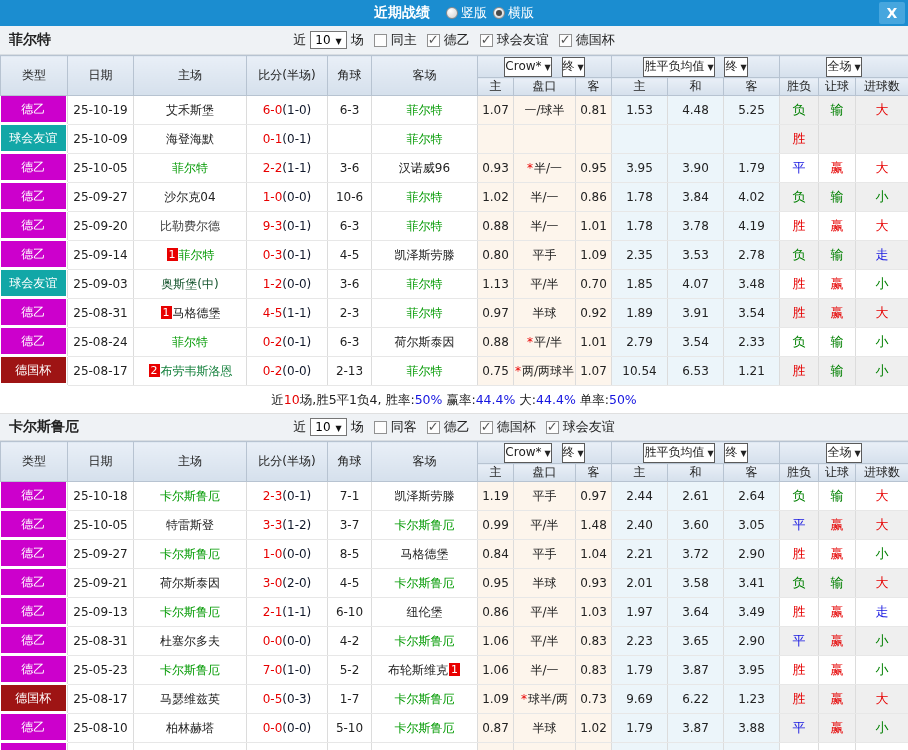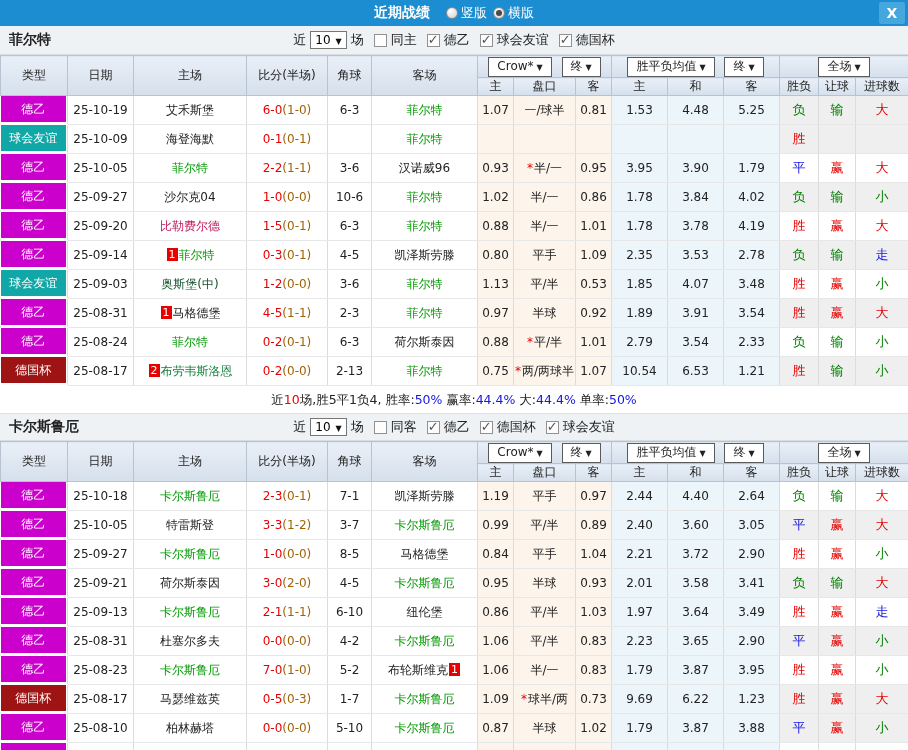--- a/index.html
+++ b/index.html
@@ -35,30 +35,30 @@
   .cb.on::after { content:'✓'; position:absolute; left:0px; top:-3px;
     font-size:13px; font-weight:bold; color:#555; }
 
   
   table.grid { width:908px; table-layout:fixed; border-collapse:collapse; }
   thead th { background:linear-gradient(#e9eff7,#d5e0ec); border:1px solid #b7c3d1;
     font-size:12px; font-weight:normal; color:#222; }
   tr.h1 th { height:22px; }
   tr.h2 th { height:18px; }
   .hdd { display:inline-block; border:1px solid #5a5a5a; background:#fff;
-    font-size:12px; padding:0 8px; margin:0 3px; cursor:pointer; line-height:17px; }
+    font-size:12px; padding:0 0; margin:0 3px; cursor:pointer; line-height:17px; }
   .hdd .arr { font-size:8px; margin-left:3px; }
 
   tbody td { height:28px; text-align:center; font-size:12px; color:#222;
     border-right:1px solid #dcdcdc; border-bottom:1px solid #e7e7e7;
     overflow:hidden; white-space:nowrap; }
   .c-type { padding:0 1px 2px 0; border-bottom:1px solid #fff; }
   .type-pill { height:26px; line-height:26px; color:#fff; font-size:12px; text-align:center; }
   .c-score .sc-main { color:#e80000; }
-  .c-score .sc-half { color:#a16207; }
+  .c-score .sc-half { color:#0f172a; }
   .c-odd, .c-hcap { background:#fdf5ec; }
   .c-avg { background:#ecf5fa; }
   .c-res { font-size:13px; }
   .c-res.shaded { background:#efefef; }
   .badge { display:inline-block; background:#e80000; color:#fff; font-size:11px;
     line-height:13px; padding:0 2px; margin:0 1px; vertical-align:1px; }
   .star { color:#e80000; margin-right:1px; }
 
   .summary { height:28px; line-height:28px; text-align:center; font-size:12.5px;
     background:#fff; border-bottom:1px solid #e0e0e0; }
@@ -216,22 +216,22 @@
           <td class="c-avg">4.02</td>
           <td class="c-res shaded"><span style="color:#008000">负</span></td>
           <td class="c-res shaded"><span style="color:#008000">输</span></td>
           <td class="c-res shaded"><span style="color:#008000">小</span></td>
         </tr>
         <tr>
           <td class="c-type">
             <div class="type-pill" style="background:#cc00cc">德乙</div>
           </td>
           <td class="c-date">25-09-20</td>
-          <td class="c-team"><span style="color:#be185d">比勒费尔德</span></td>
-          <td class="c-score"><span class="sc-main">1-5</span><span class="sc-half">(0-1)</span></td>
+          <td class="c-team"><span style="color:#404040">比勒费尔德</span></td>
+          <td class="c-score"><span class="sc-main">9-3</span><span class="sc-half">(0-1)</span></td>
           <td class="c-corner">6-3</td>
           <td class="c-team"><span style="color:#009900">菲尔特</span></td>
           <td class="c-odd">0.88</td>
           <td class="c-hcap">半/一</td>
           <td class="c-odd">1.01</td>
           <td class="c-avg">1.78</td>
           <td class="c-avg">3.78</td>
           <td class="c-avg">4.19</td>
           <td class="c-res"><span style="color:#e60000">胜</span></td>
           <td class="c-res"><span style="color:#e60000">赢</span></td>
@@ -260,21 +260,21 @@
           <td class="c-type">
             <div class="type-pill" style="background:#12a7a7">球会友谊</div>
           </td>
           <td class="c-date">25-09-03</td>
           <td class="c-team"><span style="color:#14532d">奥斯堡(中)</span></td>
           <td class="c-score"><span class="sc-main">1-2</span><span class="sc-half">(0-0)</span></td>
           <td class="c-corner">3-6</td>
           <td class="c-team"><span style="color:#009900">菲尔特</span></td>
           <td class="c-odd">1.13</td>
           <td class="c-hcap">平/半</td>
-          <td class="c-odd">0.53</td>
+          <td class="c-odd">0.70</td>
           <td class="c-avg">1.85</td>
           <td class="c-avg">4.07</td>
           <td class="c-avg">3.48</td>
           <td class="c-res"><span style="color:#e60000">胜</span></td>
           <td class="c-res"><span style="color:#e60000">赢</span></td>
           <td class="c-res"><span style="color:#008000">小</span></td>
         </tr>
         <tr>
           <td class="c-type">
             <div class="type-pill" style="background:#cc00cc">德乙</div>
@@ -410,38 +410,38 @@
           </td>
           <td class="c-date">25-10-18</td>
           <td class="c-team"><span style="color:#009900">卡尔斯鲁厄</span></td>
           <td class="c-score"><span class="sc-main">2-3</span><span class="sc-half">(0-1)</span></td>
           <td class="c-corner">7-1</td>
           <td class="c-team"><span style="color:#222">凯泽斯劳滕</span></td>
           <td class="c-odd">1.19</td>
           <td class="c-hcap">平手</td>
           <td class="c-odd">0.97</td>
           <td class="c-avg">2.44</td>
-          <td class="c-avg">4.40</td>
+          <td class="c-avg">2.61</td>
           <td class="c-avg">2.64</td>
           <td class="c-res"><span style="color:#008000">负</span></td>
           <td class="c-res"><span style="color:#008000">输</span></td>
           <td class="c-res"><span style="color:#e60000">大</span></td>
         </tr>
         <tr>
           <td class="c-type">
             <div class="type-pill" style="background:#cc00cc">德乙</div>
           </td>
           <td class="c-date">25-10-05</td>
           <td class="c-team"><span style="color:#222">特雷斯登</span></td>
           <td class="c-score"><span class="sc-main">3-3</span><span class="sc-half">(1-2)</span></td>
           <td class="c-corner">3-7</td>
           <td class="c-team"><span style="color:#009900">卡尔斯鲁厄</span></td>
           <td class="c-odd">0.99</td>
           <td class="c-hcap">平/半</td>
-          <td class="c-odd">0.89</td>
+          <td class="c-odd">1.48</td>
           <td class="c-avg">2.40</td>
           <td class="c-avg">3.60</td>
           <td class="c-avg">3.05</td>
           <td class="c-res shaded"><span style="color:#1515e0">平</span></td>
           <td class="c-res shaded"><span style="color:#e60000">赢</span></td>
           <td class="c-res shaded"><span style="color:#e60000">大</span></td>
         </tr>
         <tr>
           <td class="c-type">
             <div class="type-pill" style="background:#cc00cc">德乙</div>
@@ -515,21 +515,21 @@
           <td class="c-avg">3.65</td>
           <td class="c-avg">2.90</td>
           <td class="c-res shaded"><span style="color:#1515e0">平</span></td>
           <td class="c-res shaded"><span style="color:#e60000">赢</span></td>
           <td class="c-res shaded"><span style="color:#008000">小</span></td>
         </tr>
         <tr>
           <td class="c-type">
             <div class="type-pill" style="background:#cc00cc">德乙</div>
           </td>
-          <td class="c-date">25-08-23</td>
+          <td class="c-date">25-05-23</td>
           <td class="c-team"><span style="color:#009900">卡尔斯鲁厄</span></td>
           <td class="c-score"><span class="sc-main">7-0</span><span class="sc-half">(1-0)</span></td>
           <td class="c-corner">5-2</td>
           <td class="c-team"><span style="color:#222">布轮斯维克</span><span class="badge">1</span></td>
           <td class="c-odd">1.06</td>
           <td class="c-hcap">半/一</td>
           <td class="c-odd">0.83</td>
           <td class="c-avg">1.79</td>
           <td class="c-avg">3.87</td>
           <td class="c-avg">3.95</td>

